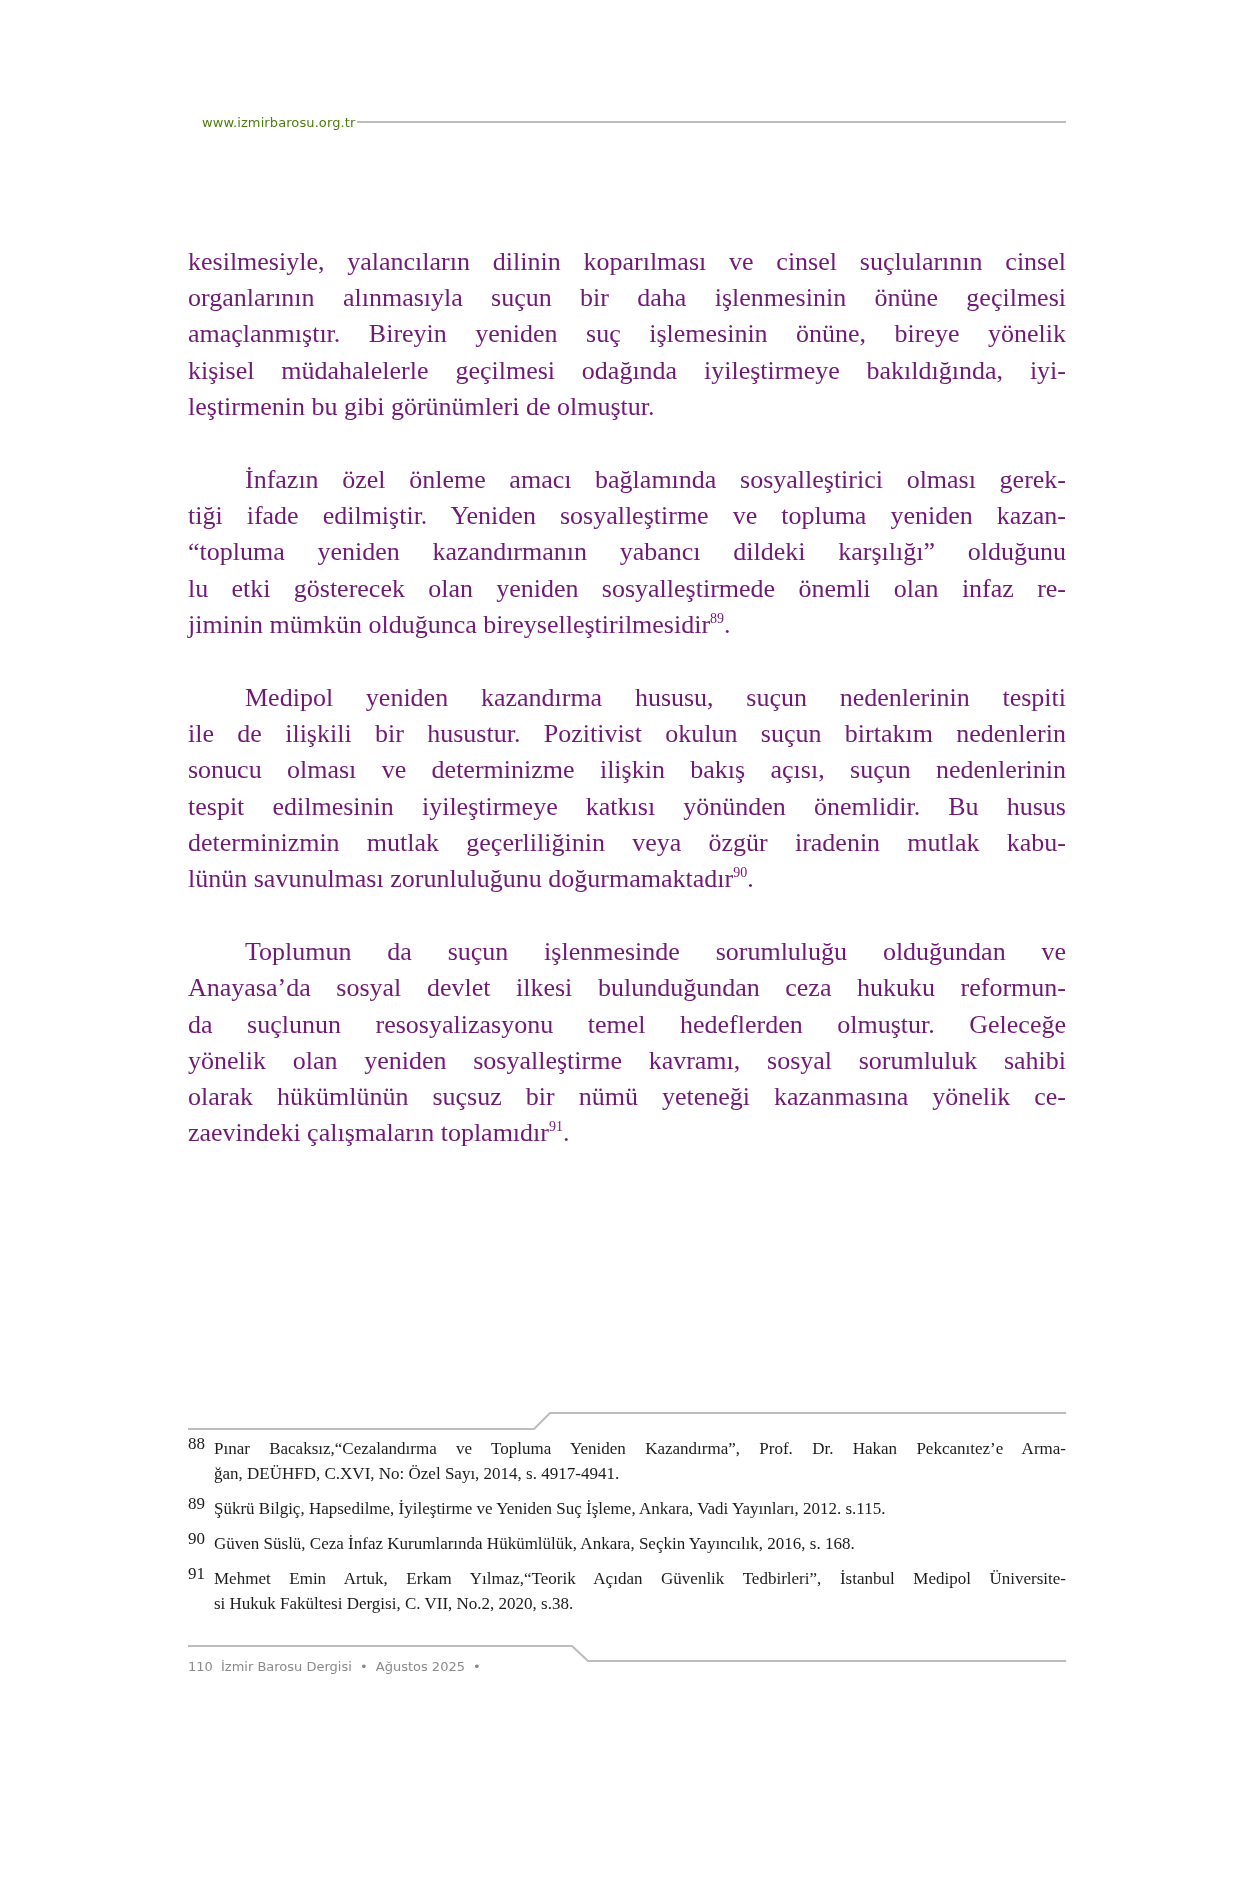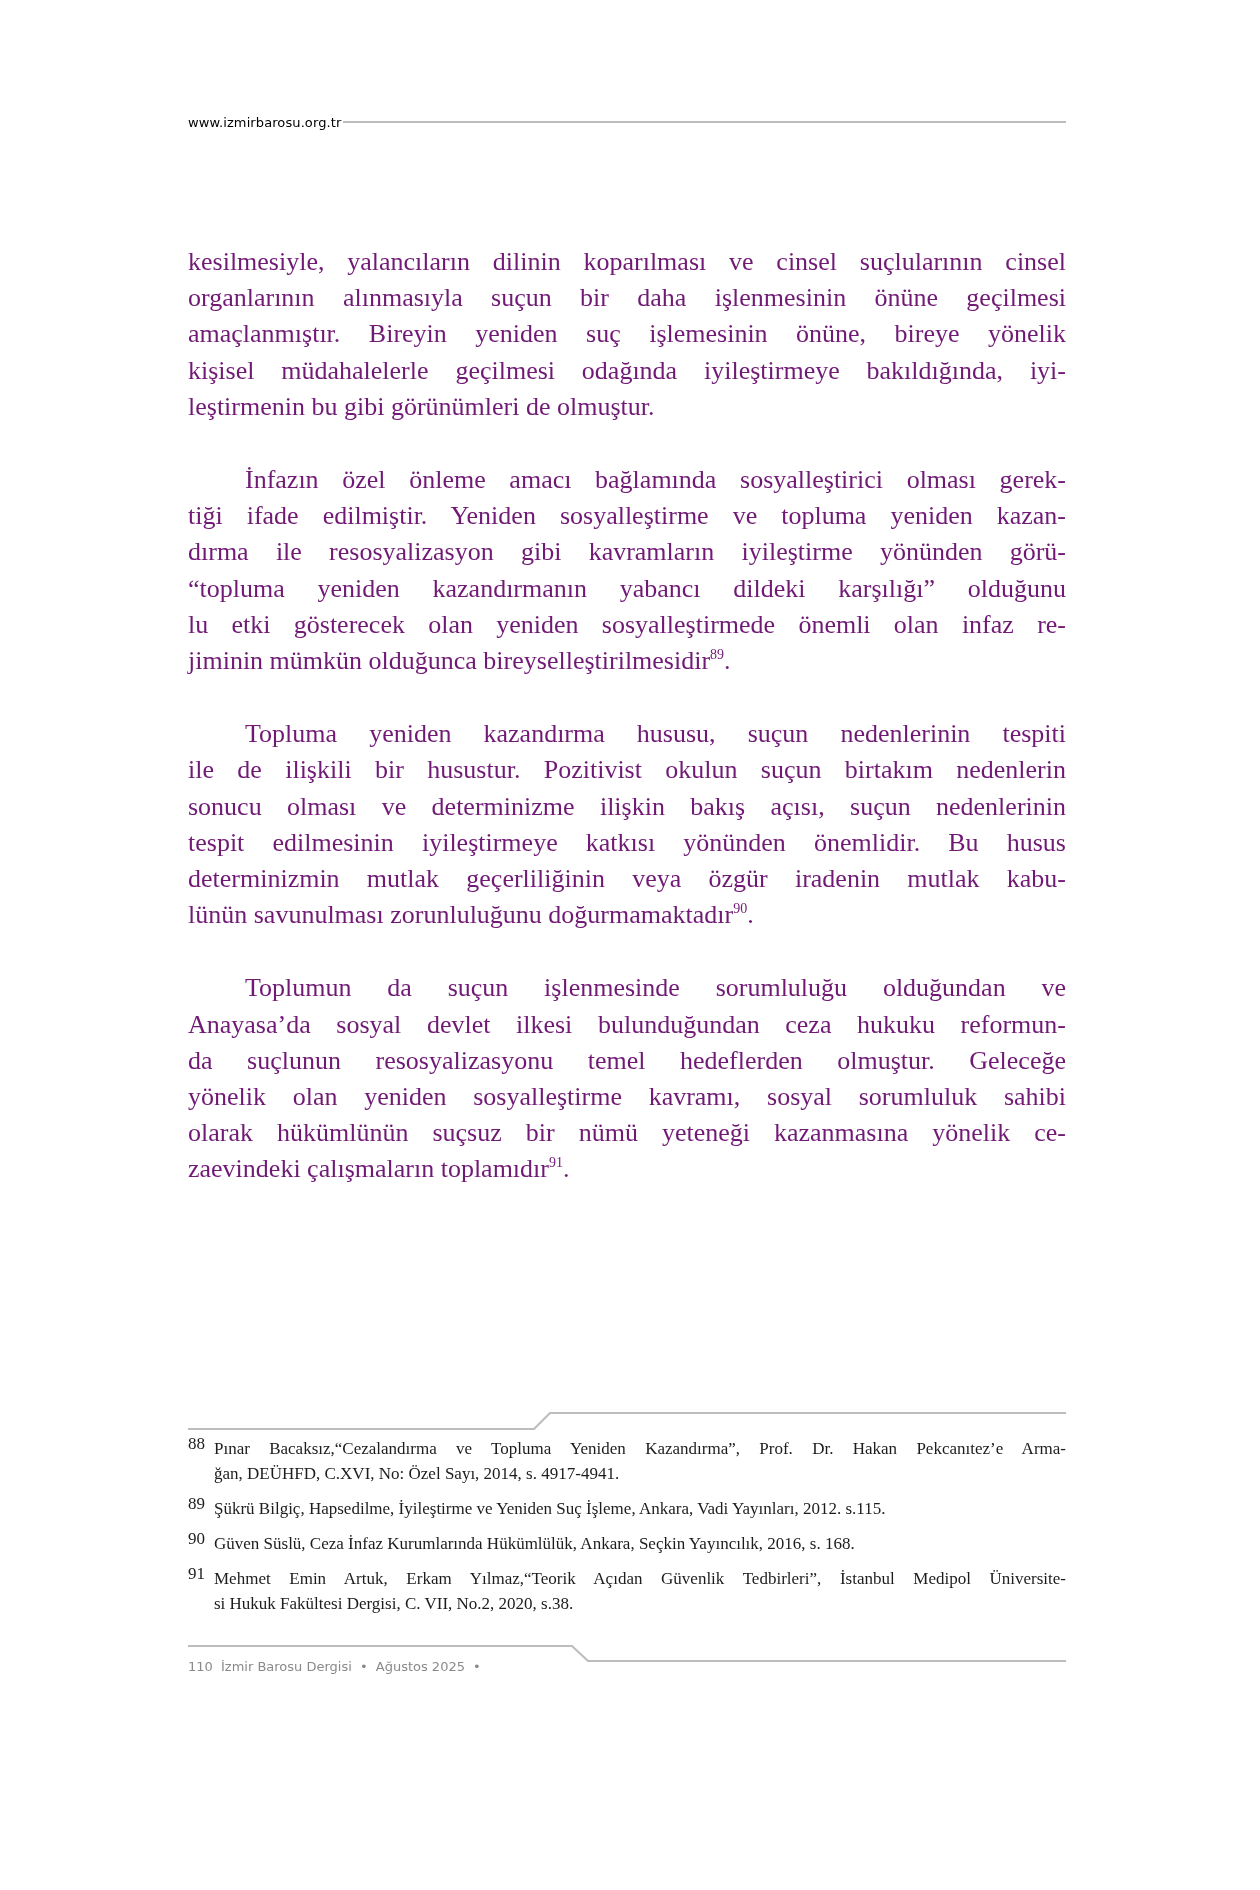--- a/index.html
+++ b/index.html
@@ -1,20 +1,20 @@
 <!DOCTYPE html>
 <html><head>
 <meta charset="utf-8">
 <style>
   html, body { margin: 0; padding: 0; background: #ffffff; }
   body { width: 1260px; height: 1890px; position: relative; overflow: hidden; }
   .page { position: absolute; left: 0; top: 0; width: 1260px; height: 1890px; background: #fff; }
 
   .header { position: absolute; left: 188px; top: 112px; width: 878px; height: 20px; display: flex; align-items: center; }
-  .header-url { font-family: "DejaVu Sans", sans-serif; font-size: 13px; color: #000000; letter-spacing: 0.1px; white-space: nowrap; }
+  .header-url { font-family: "DejaVu Sans", sans-serif; font-size: 13px; color: #4d7c0f; letter-spacing: 0.1px; white-space: nowrap; margin-left: 14px; }
   .header-rule { flex: 1; height: 2px; background: #bdbdbd; margin-left: 2px; }
 
   .body { position: absolute; left: 188px; top: 244px; width: 878px; }
   .para { font-family: "Liberation Serif", "DejaVu Serif", serif; font-size: 26px; line-height: 36.2px; color: #701a75; margin: 0; }
   .line { display: block; white-space: nowrap; text-align: justify; text-align-last: justify; }
   .line.last { text-align-last: left; }
   .line.indent { padding-left: 57px; }
   .para + .para { margin-top: 37px; }
   sup { font-size: 14px; line-height: 0; vertical-align: 10px; }
 
@@ -46,28 +46,27 @@
       <span class="line">kesilmesiyle, yalancıların dilinin koparılması ve cinsel suçlularının cinsel</span>
       <span class="line">organlarının alınmasıyla suçun bir daha işlenmesinin önüne geçilmesi</span>
       <span class="line">amaçlanmıştır. Bireyin yeniden suç işlemesinin önüne, bireye yönelik</span>
       <span class="line">kişisel müdahalelerle geçilmesi odağında iyileştirmeye bakıldığında, iyi-</span>
       <span class="line last">leştirmenin bu gibi görünümleri de olmuştur.</span>
     </p>
 
     <p class="para">
       <span class="line indent">İnfazın özel önleme amacı bağlamında sosyalleştirici olması gerek-</span>
       <span class="line">tiği ifade edilmiştir. Yeniden sosyalleştirme ve topluma yeniden kazan-</span>
-      <span class="line">dırma ile resosyalizasyon gibi kavramların iyileştirme yönünden görü-</span>
       <span class="line">“topluma yeniden kazandırmanın yabancı dildeki karşılığı” olduğunu</span>
       <span class="line">lu etki gösterecek olan yeniden sosyalleştirmede önemli olan infaz re-</span>
       <span class="line last"><span>jiminin mümkün olduğunca bireyselleştirilmesidir</span><sup>89</sup><span>.</span></span>
     </p>
 
     <p class="para">
-      <span class="line indent">Topluma yeniden kazandırma hususu, suçun nedenlerinin tespiti</span>
+      <span class="line indent">Medipol yeniden kazandırma hususu, suçun nedenlerinin tespiti</span>
       <span class="line">ile de ilişkili bir husustur. Pozitivist okulun suçun birtakım nedenlerin</span>
       <span class="line">sonucu olması ve determinizme ilişkin bakış açısı, suçun nedenlerinin</span>
       <span class="line">tespit edilmesinin iyileştirmeye katkısı yönünden önemlidir. Bu husus</span>
       <span class="line">determinizmin mutlak geçerliliğinin veya özgür iradenin mutlak kabu-</span>
       <span class="line last"><span>lünün savunulması zorunluluğunu doğurmamaktadır</span><sup>90</sup><span>.</span></span>
     </p>
 
     <p class="para">
       <span class="line indent">Toplumun da suçun işlenmesinde sorumluluğu olduğundan ve</span>
       <span class="line">Anayasa’da sosyal devlet ilkesi bulunduğundan ceza hukuku reformun-</span>

